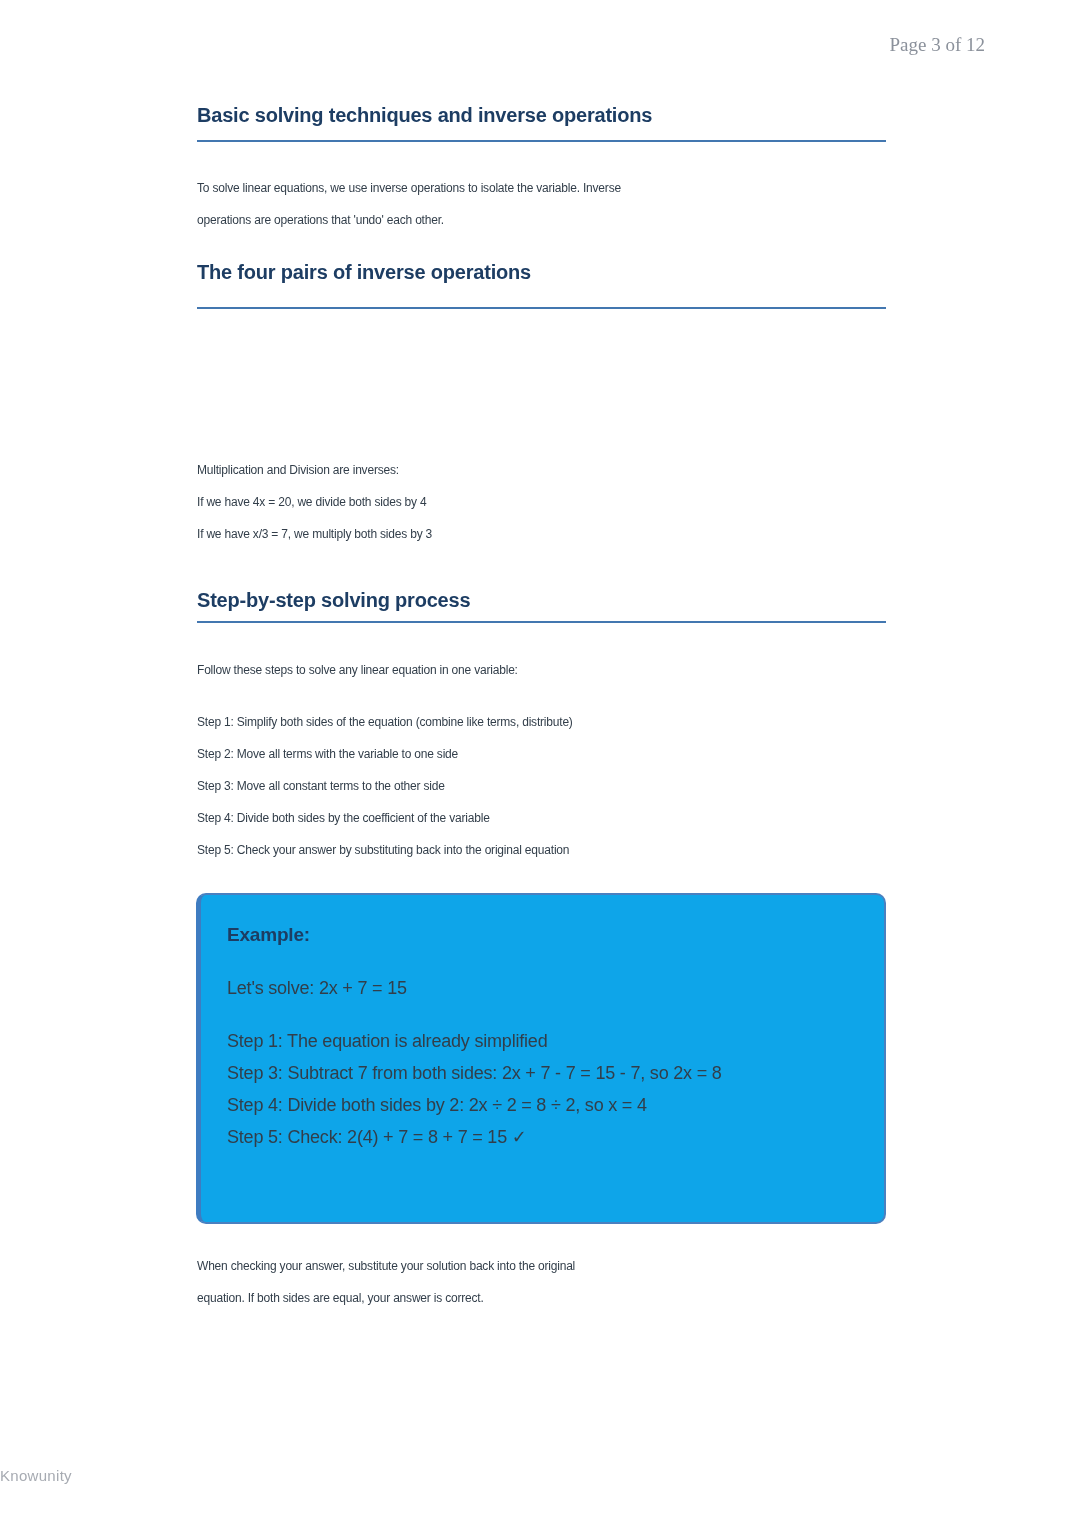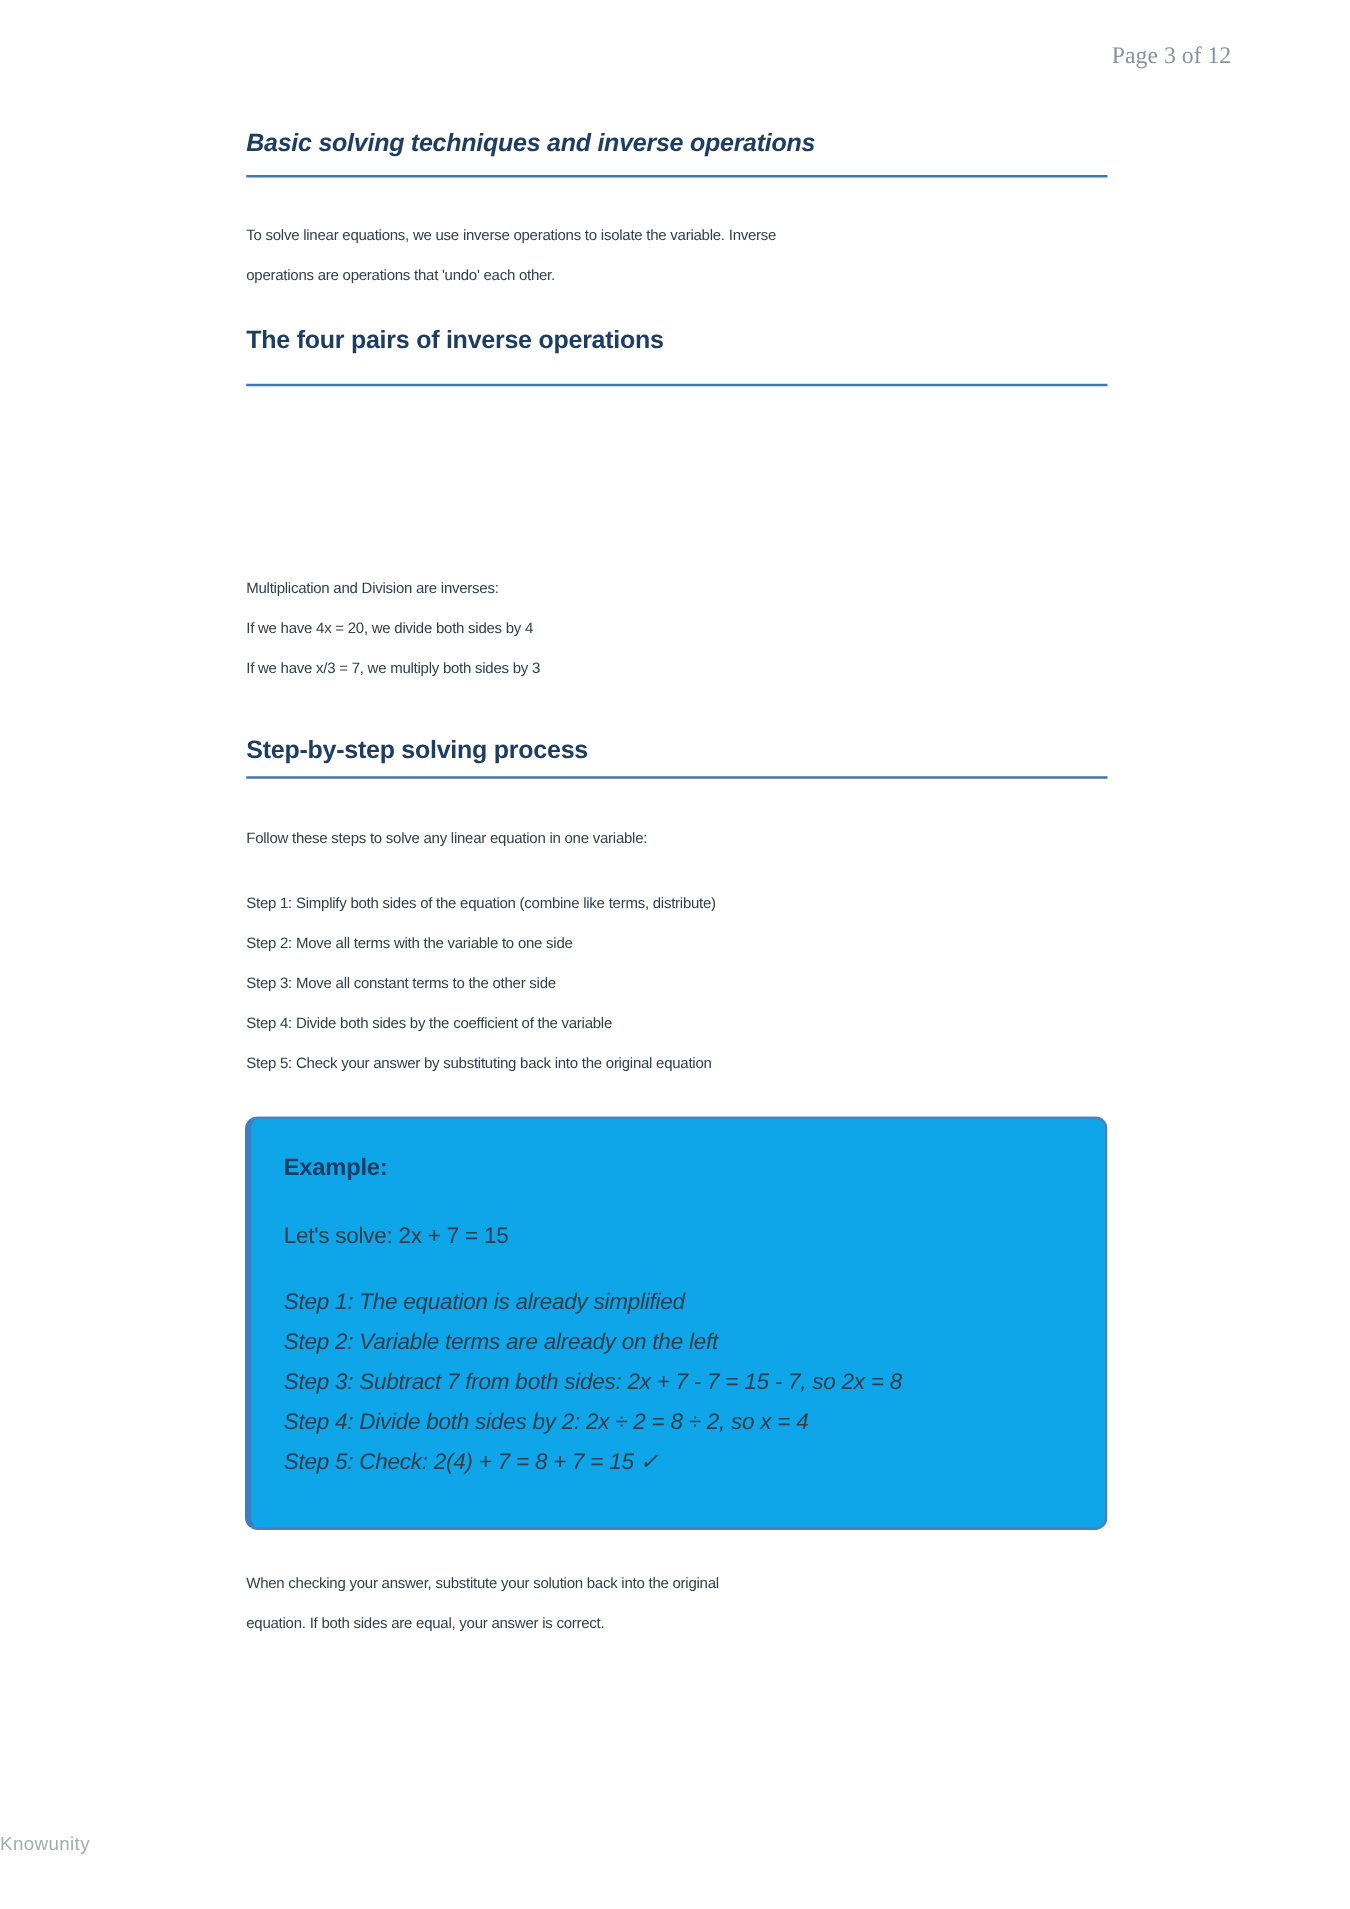--- a/index.html
+++ b/index.html
@@ -80,21 +80,20 @@
     font-size:18px;
     line-height:32px;
     letter-spacing:-0.2px;
     white-space:nowrap;
     color:var(--body);
   }
   .example-steps{
     position:absolute;
     left:26px;
     top:130px;
-    font-style:italic;
   }
   .example-steps .line{
     font-size:18px;
     line-height:32px;
     letter-spacing:-0.2px;
     white-space:nowrap;
     color:var(--body);
   }
   .footer-brand{
     top:1462px;
@@ -106,21 +105,21 @@
     letter-spacing:0.3px;
   }
 </style>
 </head>
 <body>
 
 <div id="page">
 
   <div class="abs pagenum">Page 3 of 12</div>
 
-  <div class="abs content-left sec-heading" style="top:102px;font-style:italic;">Basic solving techniques and inverse operations</div>
+  <div class="abs content-left sec-heading" style="top:102px;">Basic solving techniques and inverse operations</div>
   <div class="abs rule" style="top:140px;"></div>
 
   <div class="abs content-left body-lines" style="top:172px;">
     <div class="line">To solve linear equations, we use inverse operations to isolate the variable. Inverse</div>
     <div class="line">operations are operations that 'undo' each other.</div>
   </div>
 
   <div class="abs content-left sec-heading" style="top:259px;">The four pairs of inverse operations</div>
   <div class="abs rule" style="top:307px;"></div>
 
@@ -144,21 +143,20 @@
     <div class="line">Step 3: Move all constant terms to the other side</div>
     <div class="line">Step 4: Divide both sides by the coefficient of the variable</div>
     <div class="line">Step 5: Check your answer by substituting back into the original equation</div>
   </div>
 
   <div class="abs example-box">
     <div class="example-label">Example:</div>
     <div class="example-problem">Let's solve: 2x + 7 = 15</div>
     <div class="example-steps">
       <div class="line">Step 1: The equation is already simplified</div>
-      <div class="line">Step 2: Variable terms are already on the left</div>
       <div class="line">Step 3: Subtract 7 from both sides: 2x + 7 - 7 = 15 - 7, so 2x = 8</div>
       <div class="line">Step 4: Divide both sides by 2: 2x ÷ 2 = 8 ÷ 2, so x = 4</div>
       <div class="line">Step 5: Check: 2(4) + 7 = 8 + 7 = 15 ✓</div>
     </div>
   </div>
 
   <div class="abs content-left body-lines" style="top:1250px;">
     <div class="line">When checking your answer, substitute your solution back into the original</div>
     <div class="line">equation. If both sides are equal, your answer is correct.</div>
   </div>

